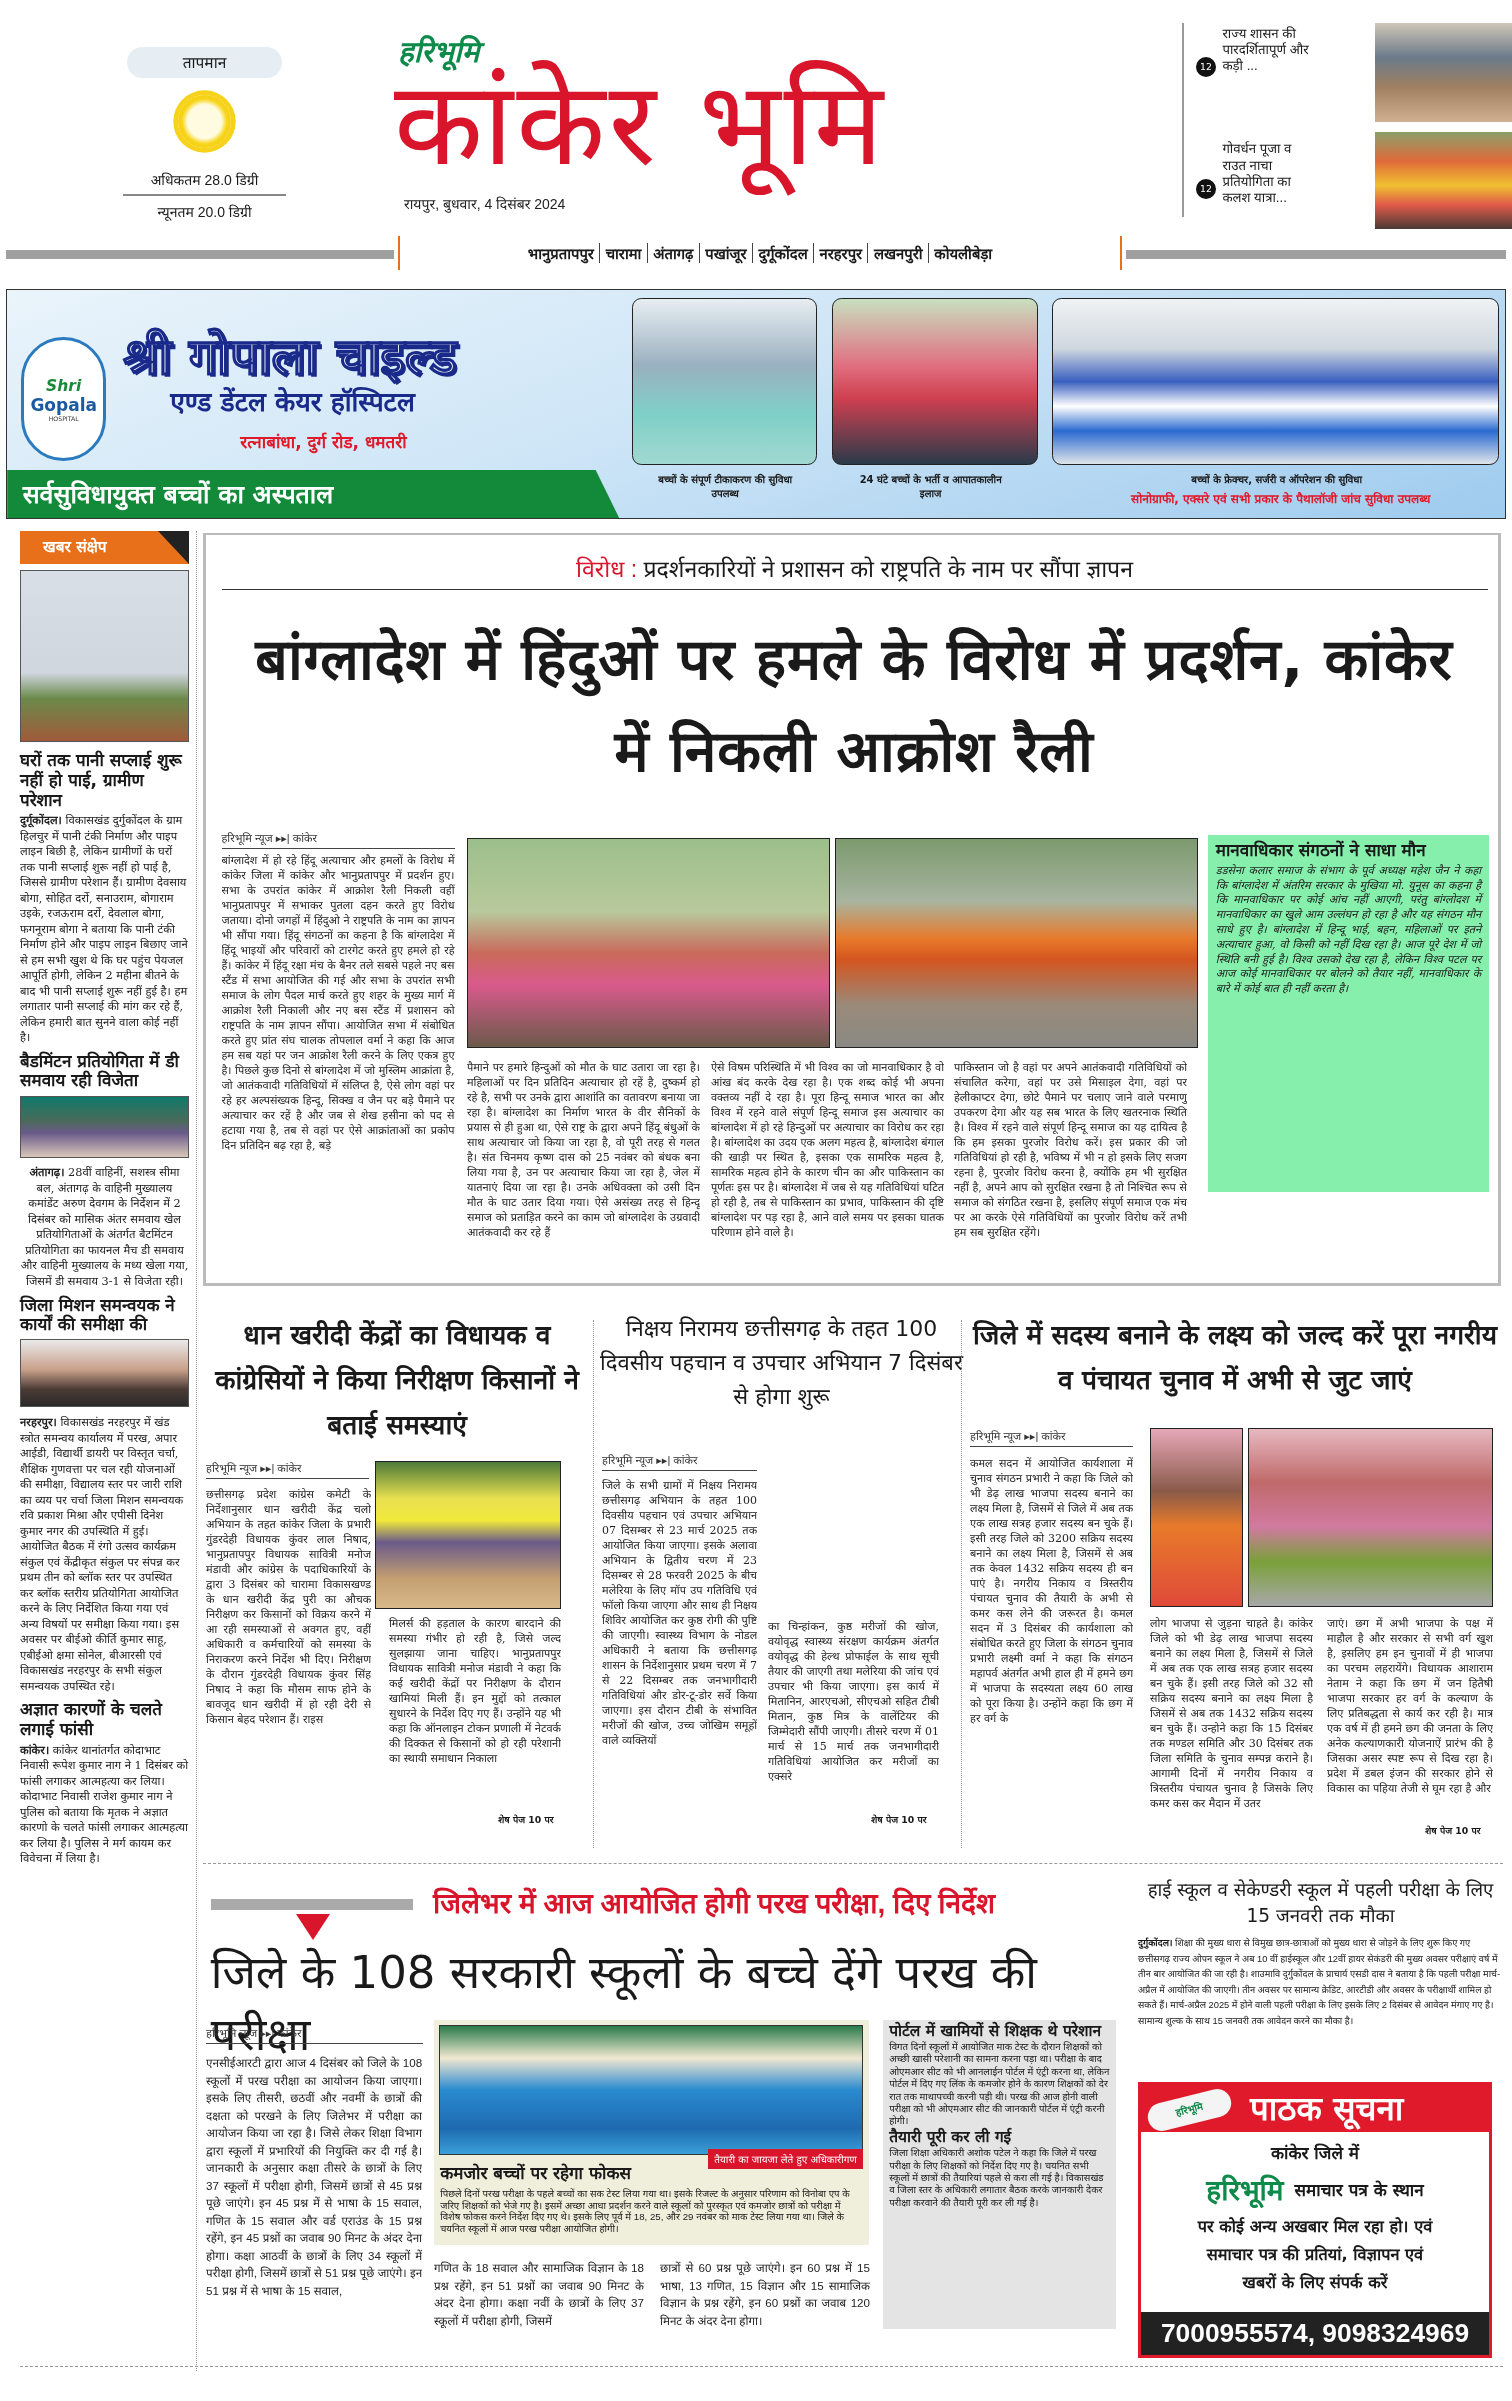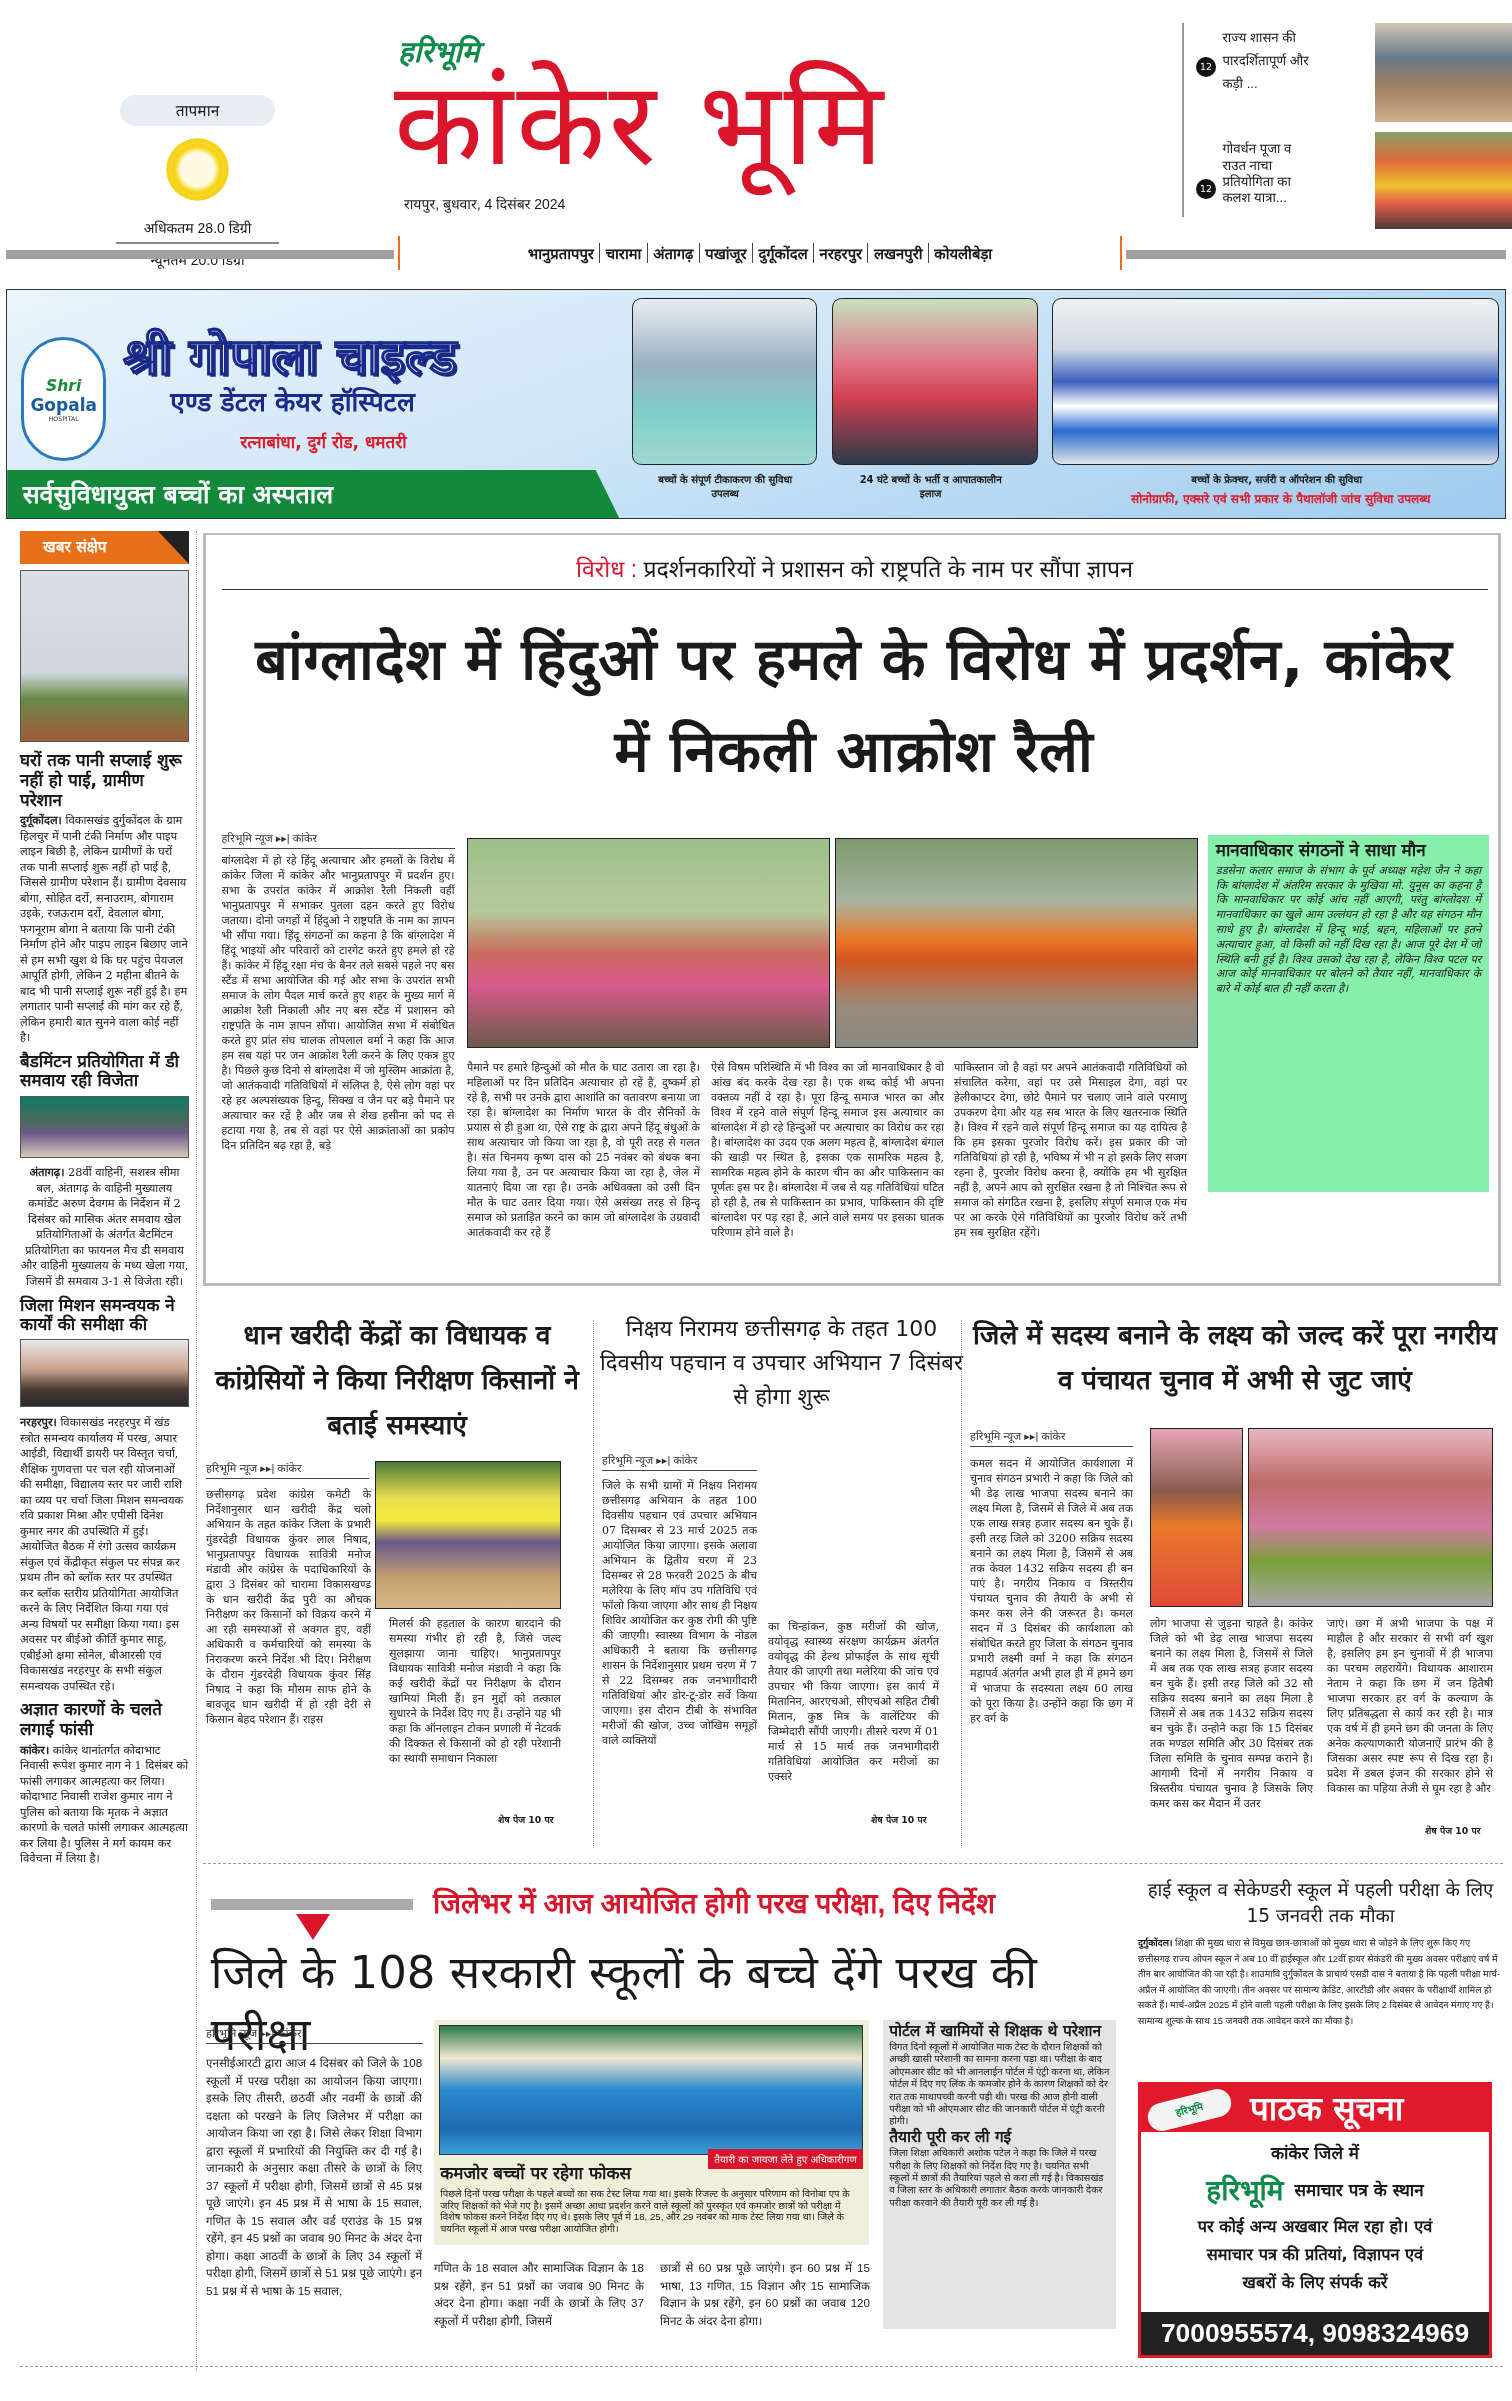--- a/index.html
+++ b/index.html
@@ -27,35 +27,35 @@
 .byline{font-family:"Liberation Sans",sans-serif;font-size:11px;color:#333;border-bottom:1.6px solid #444;padding-bottom:3.1px}
 .hl{font-family:"DejaVu Sans",sans-serif;font-weight:bold;color:#1a1a1a;line-height:1.15}
 .vline{position:absolute;width:0.8px;border-left:0.8px dotted #999}
 .dashline{position:absolute;height:0;border-top:1.6px dashed #999}
 </style>
 </head>
 <body>
 
 <div class="abs" style="left:0;top:0;width:1512px;height:272px;">
 
-  <div class="abs" style="left:116px;top:47px;width:163px;height:186px;margin-top:48px;">
+  <div class="abs" style="left:123px;top:47px;width:163px;height:186px;">
     <div style="margin:0 auto;width:155px;height:31px;border-radius:15.5px;background:#e6eef4;text-align:center;line-height:31px;font-family:'Liberation Sans',sans-serif;font-size:15.5px;">तापमान</div>
     <div style="margin:17px auto 0;width:53px;height:53px;border-radius:50%;background:radial-gradient(circle,#fffbe0 45%,#f7d51a 60%,#f2c200 100%);box-shadow:0 0 0 4.7px #f6d21a;"></div>
     <div style="margin-top:22px;text-align:center;font-family:'Liberation Sans',sans-serif;font-size:14px;border-bottom:2.3px solid #888;padding-bottom:4.7px;">अधिकतम 28.0 डिग्री</div>
     <div style="margin-top:6.2px;text-align:center;font-family:'Liberation Sans',sans-serif;font-size:14px;">न्यूनतम 20.0 डिग्री</div>
   </div>
 
   <div class="abs" style="left:398px;top:29.5px;font-family:'DejaVu Sans',sans-serif;font-weight:bold;font-style:italic;font-size:29.5px;color:#0e8a4a;">हरिभूमि</div>
   <div class="abs" style="left:394px;top:54px;font-family:'DejaVu Sans',sans-serif;font-size:116px;line-height:140px;color:#d8152b;letter-spacing:3.1px;">कांकेर भूमि</div>
   <div class="abs" style="left:404px;top:194px;font-family:'Liberation Sans',sans-serif;font-size:14px;color:#222;">रायपुर, बुधवार, 4 दिसंबर 2024</div>
 
   <div class="abs" style="left:1182px;top:23px;width:23px;height:194px;border-left:2.3px solid #999;"></div>
   <div class="abs" style="left:1196px;top:23px;width:311px;height:93px;">
     <div style="position:absolute;left:0;top:34px;width:20px;height:20px;border-radius:50%;background:#111;color:#fff;font-size:9.3px;line-height:20px;text-align:center;">12</div>
-    <div style="position:absolute;left:26.4px;top:3.1px;width:93px;font-family:'Liberation Sans',sans-serif;font-size:13.2px;line-height:23px;">राज्य शासन की पारदर्शितापूर्ण और कड़ी ...</div>
+    <div style="position:absolute;left:26.4px;top:3.1px;width:93px;font-family:'Liberation Sans',sans-serif;font-size:13.2px;line-height:16px;">राज्य शासन की पारदर्शितापूर्ण और कड़ी ...</div>
     <div class="photo ph-office" style="left:179px;top:0;width:137px;height:99px;border:none;"></div>
   </div>
   <div class="abs" style="left:1196px;top:132px;width:311px;height:97px;">
     <div style="position:absolute;left:0;top:47px;width:20px;height:20px;border-radius:50%;background:#111;color:#fff;font-size:9.3px;line-height:20px;text-align:center;">12</div>
     <div style="position:absolute;left:26.4px;top:9.3px;width:93px;font-family:'Liberation Sans',sans-serif;font-size:13.2px;line-height:16.3px;">गोवर्धन पूजा व राउत नाचा प्रतियोगिता का कलश यात्रा...</div>
     <div class="photo ph-kalash" style="left:179px;top:0;width:137px;height:97px;border:none;"></div>
   </div>
 
   <div class="abs" style="left:6.2px;top:250px;width:388px;height:9.3px;background:#a0a0a0;"></div>
   <div class="abs" style="left:1126px;top:250px;width:380px;height:9.3px;background:#a0a0a0;"></div>

